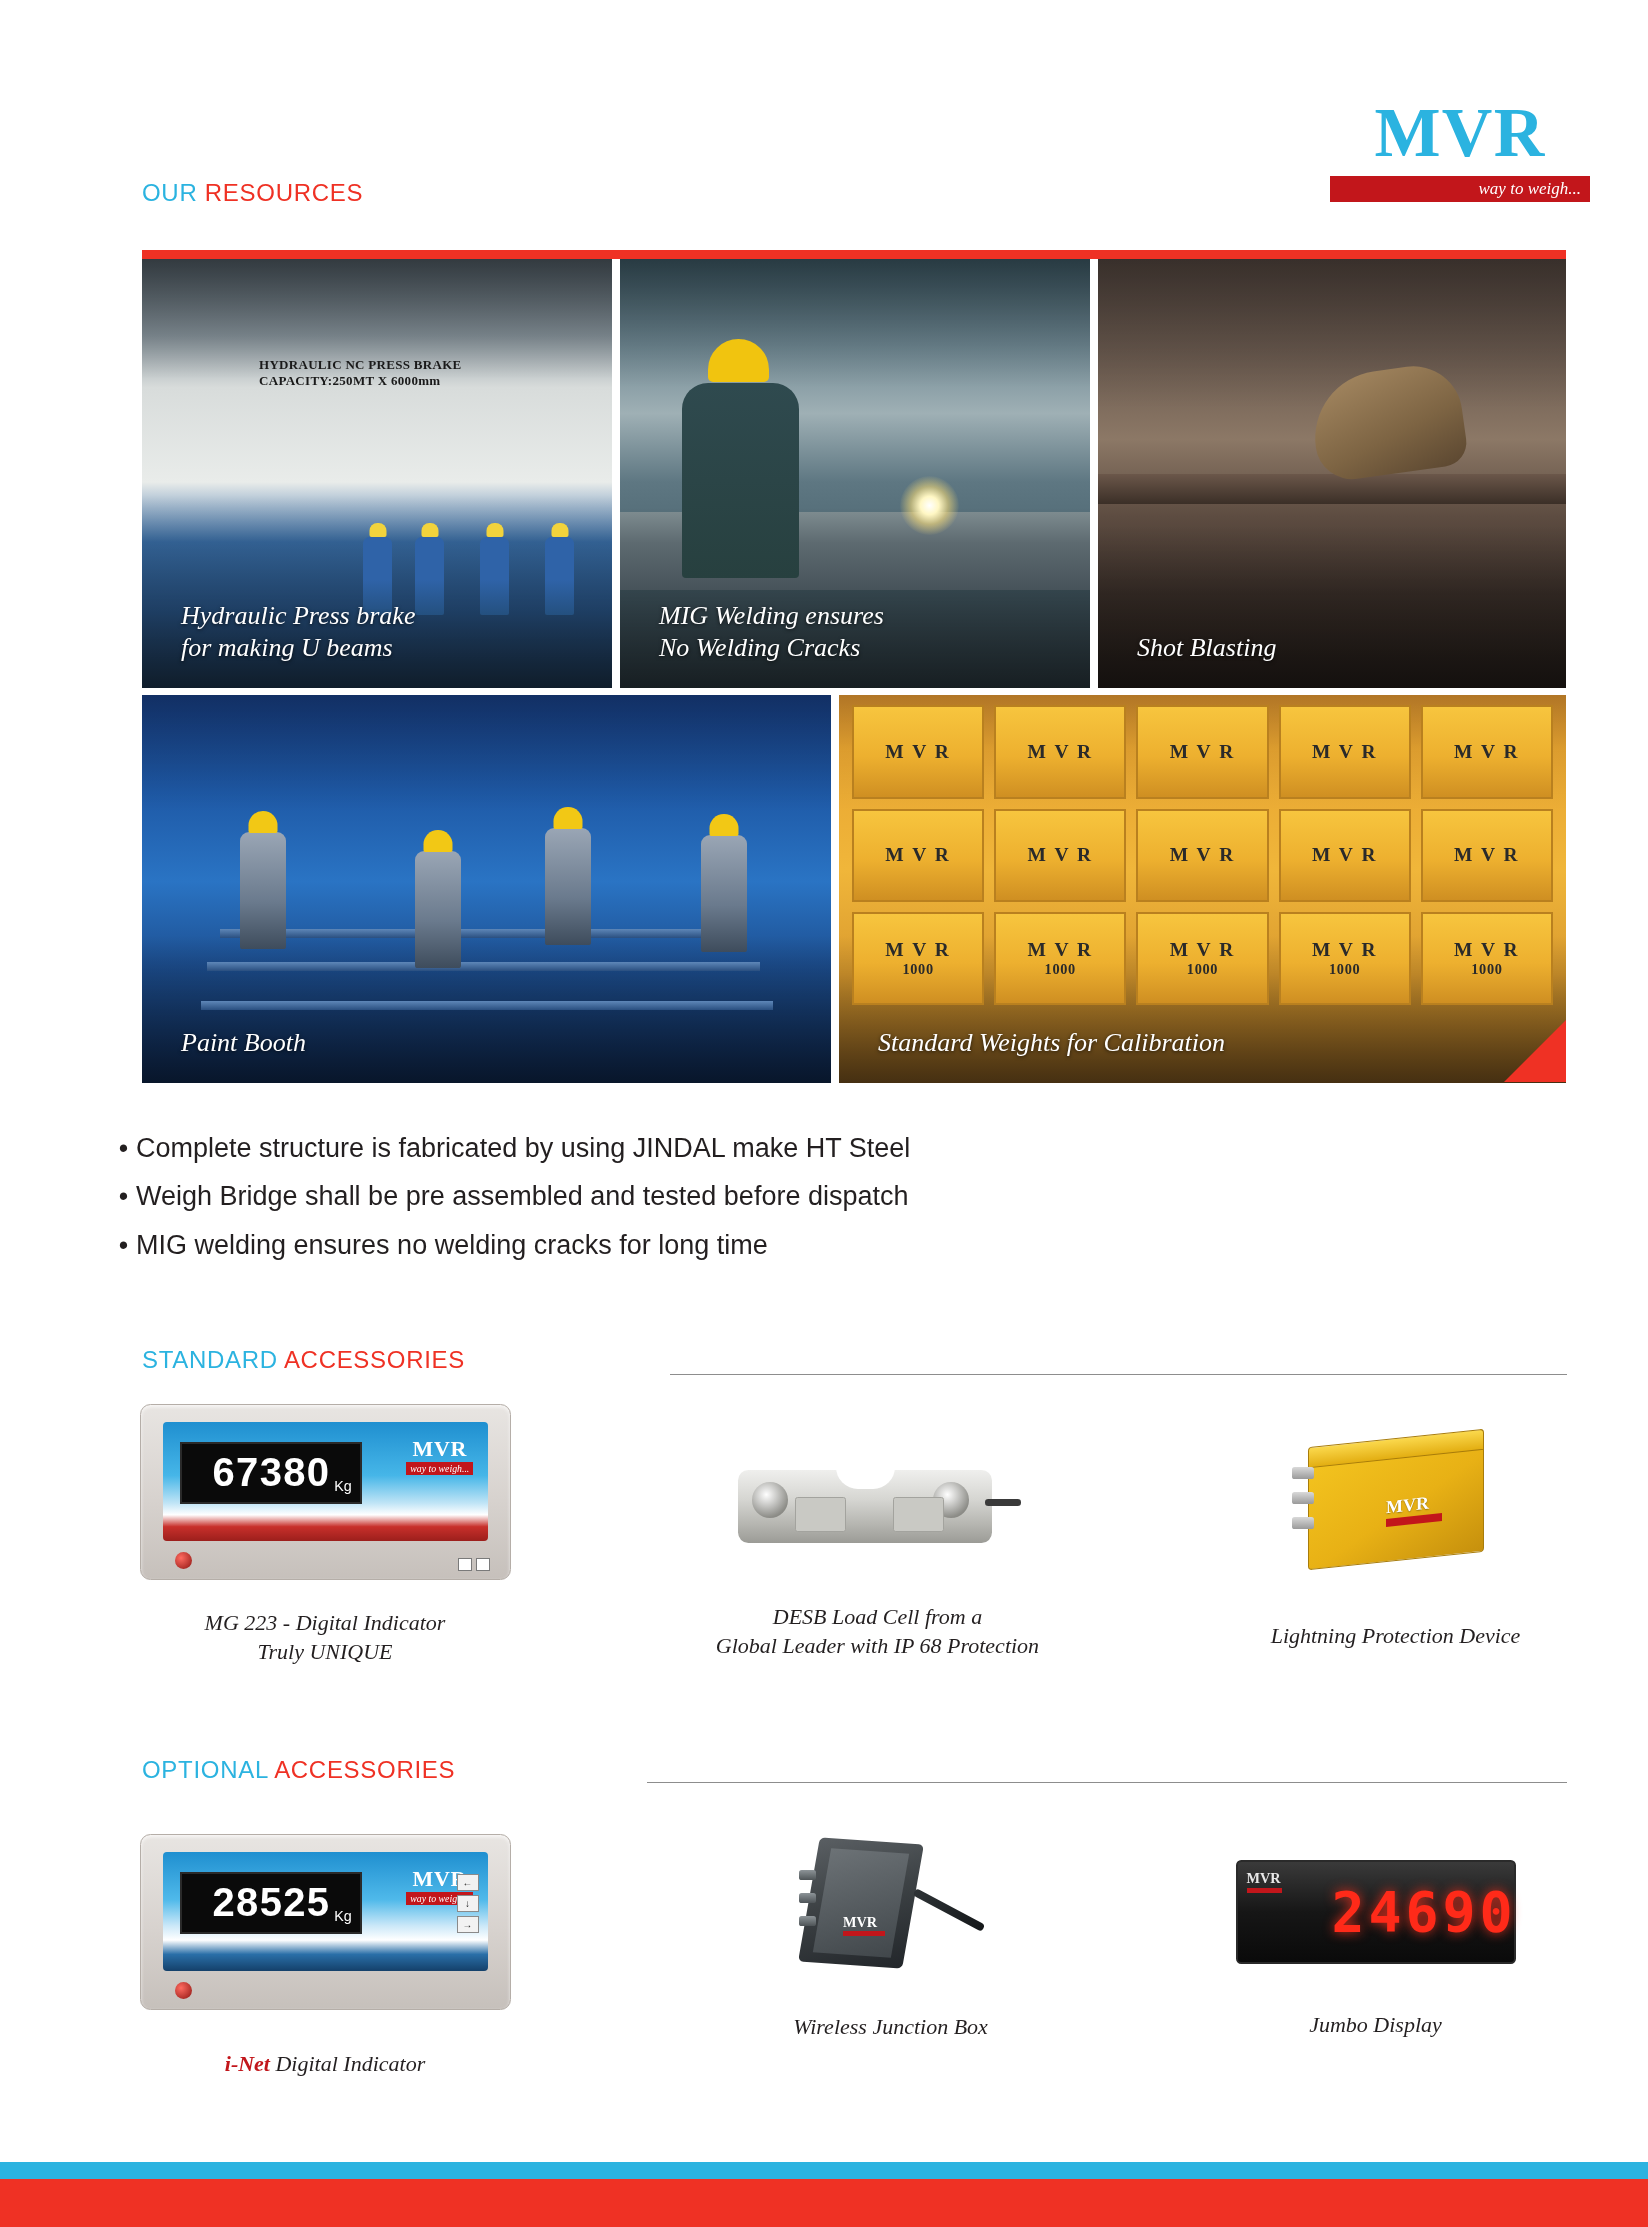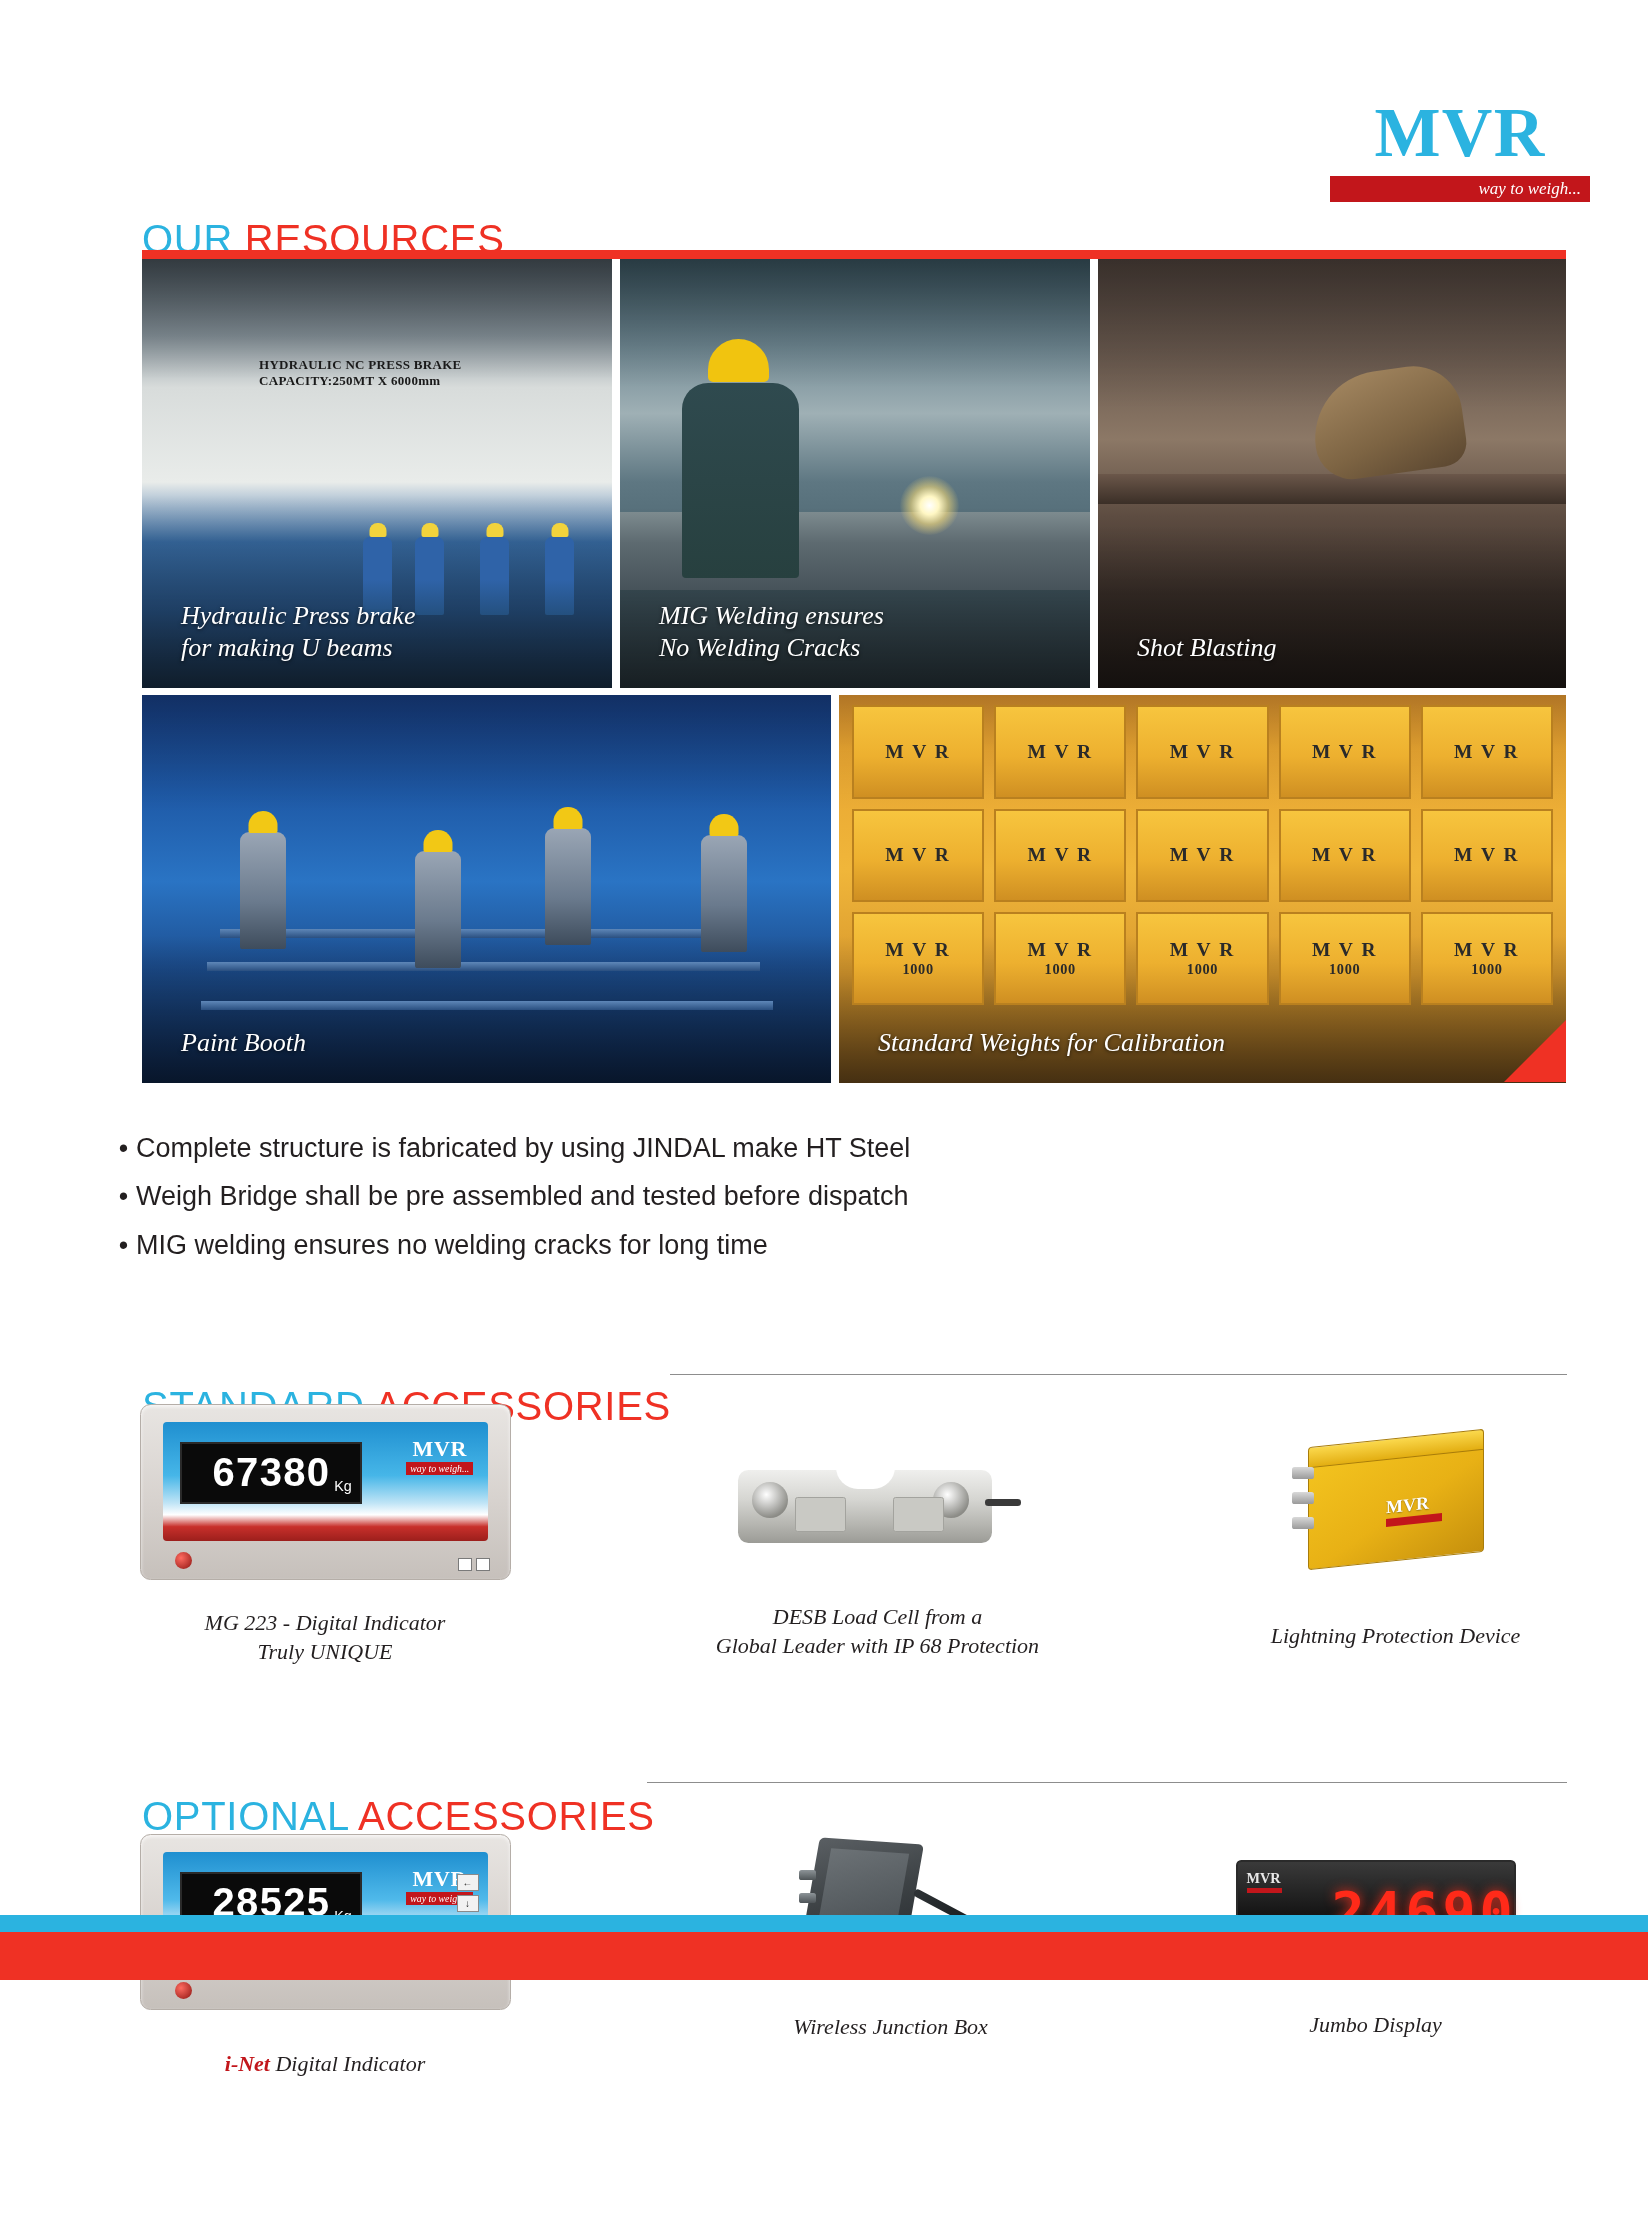--- a/index.html
+++ b/index.html
@@ -6,21 +6,21 @@
   html, body {
     width: 1649px;
     height: 2227px;
     background: #ffffff;
     font-family: "Liberation Sans", sans-serif;
     overflow: hidden;
   }
   .page {
     position: relative;
     width: 1649px;
-    height: 1980px;
+    height: 2227px;
     background: #ffffff;
   }
 
   
   .logo-block {
     position: absolute;
     top: 98px;
     right: 59px;
     width: 260px;
     text-align: center;
@@ -46,24 +46,23 @@
     transform: translateY(-50%);
     font-family: "Liberation Serif", serif;
     font-style: italic;
     font-size: 17px;
     color: #ffffff;
   }
 
   
   .heading {
     position: absolute;
-    font-size: 40px;
+    font-size: 24px;
     letter-spacing: 0.7px;
     white-space: nowrap;
-    margin-top: 38px;
   }
   .heading .cyan { color: #2bb3e0; }
   .heading .red { color: #ef3124; }
 
   #heading-resources { left: 142px; top: 179px; }
   #heading-standard { left: 142px; top: 1346px; }
   #heading-optional { left: 142px; top: 1756px; }
 
   .head-rule {
     position: absolute;

